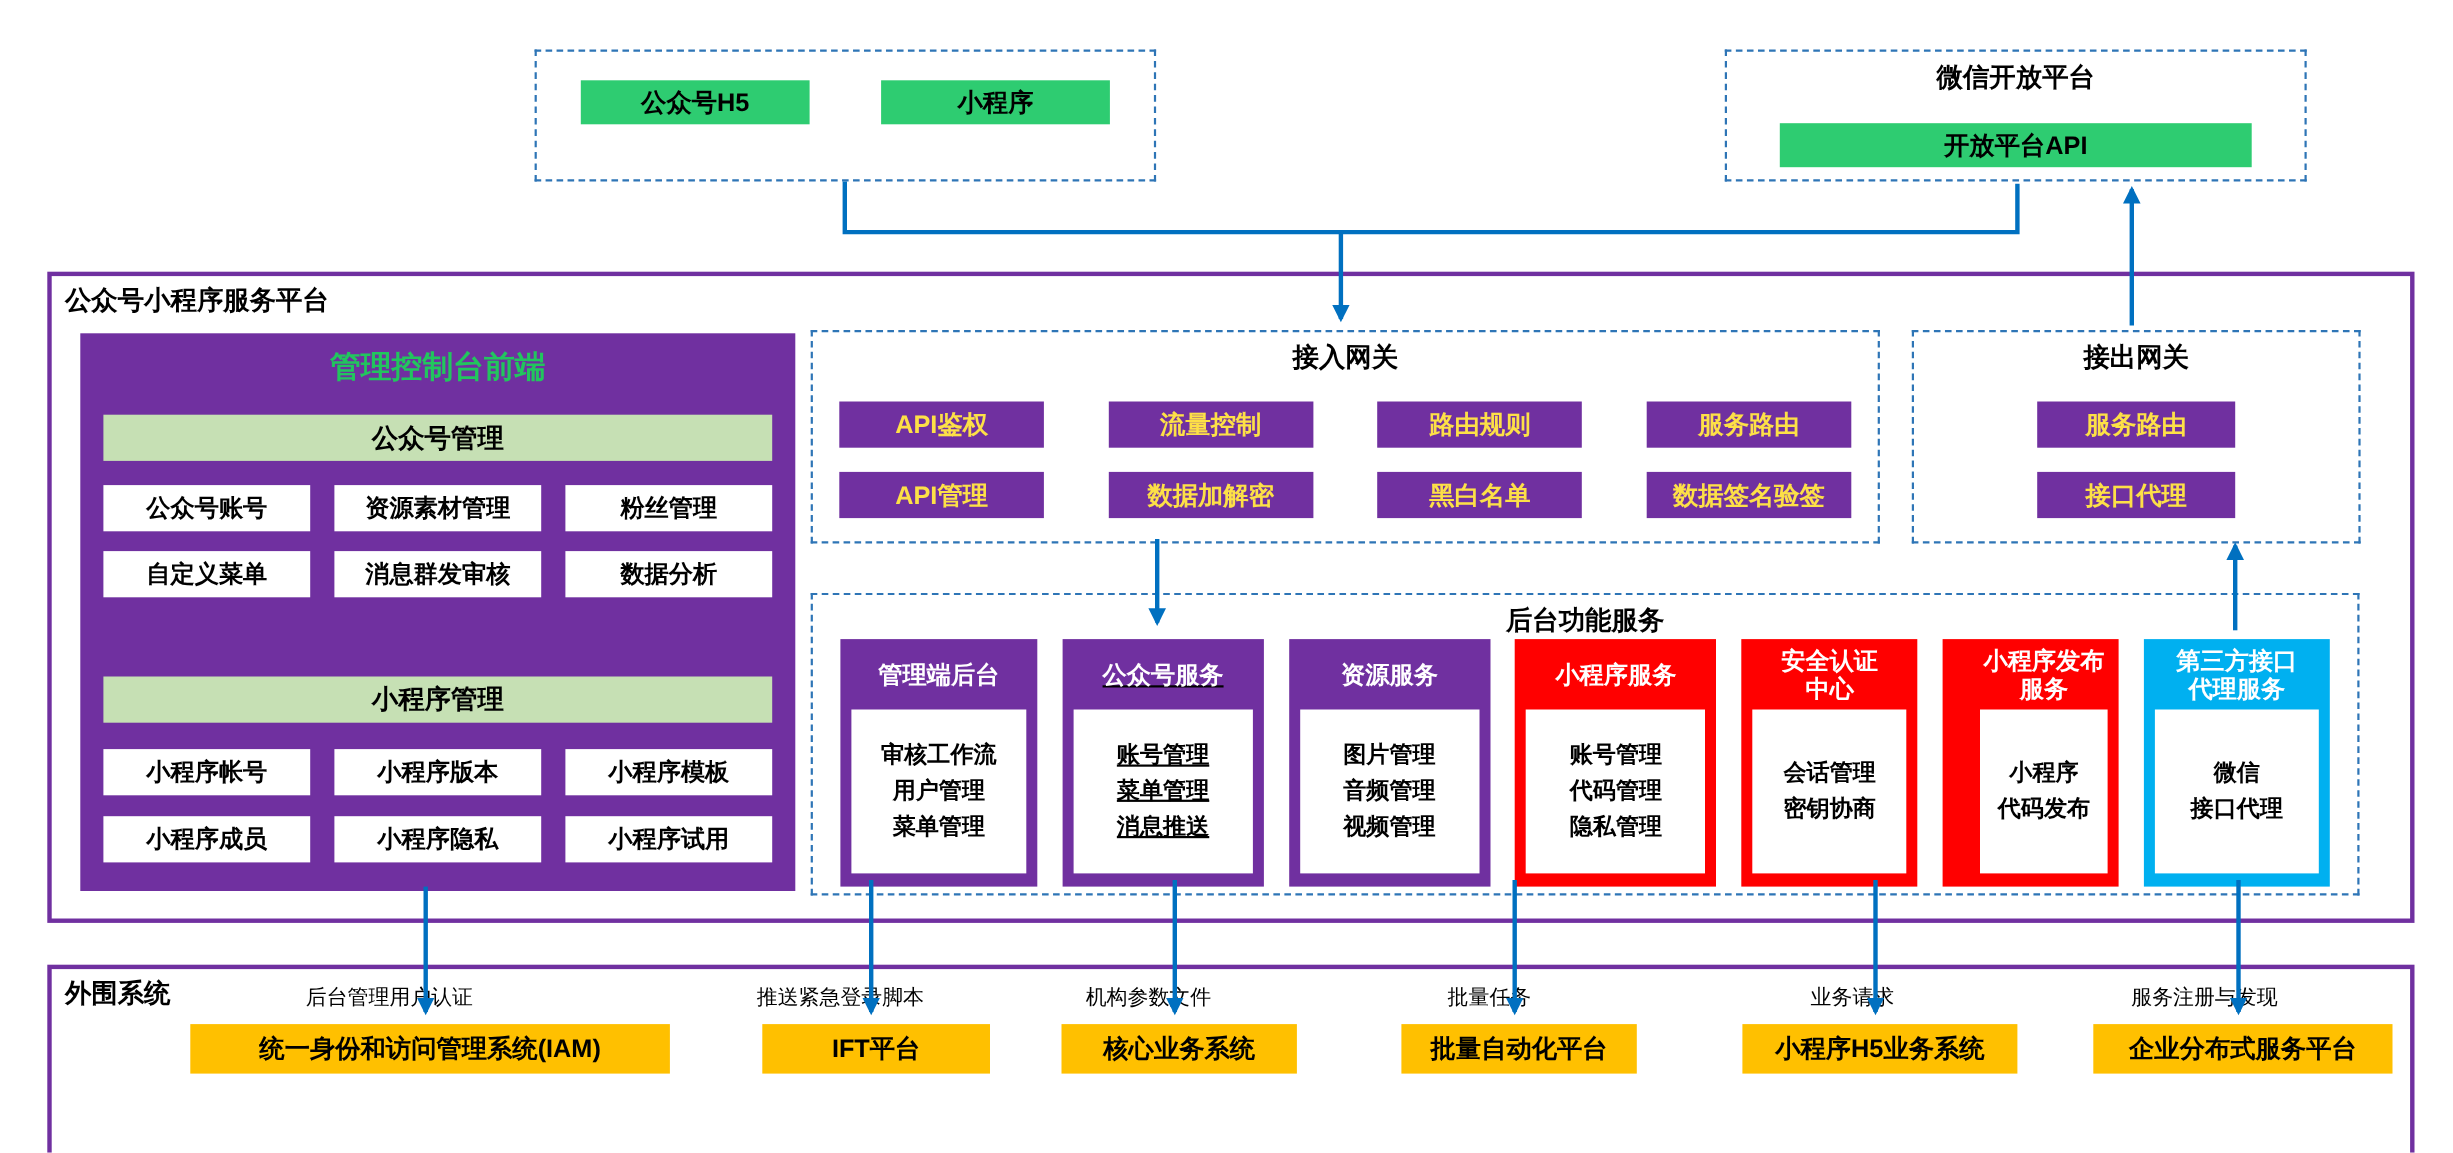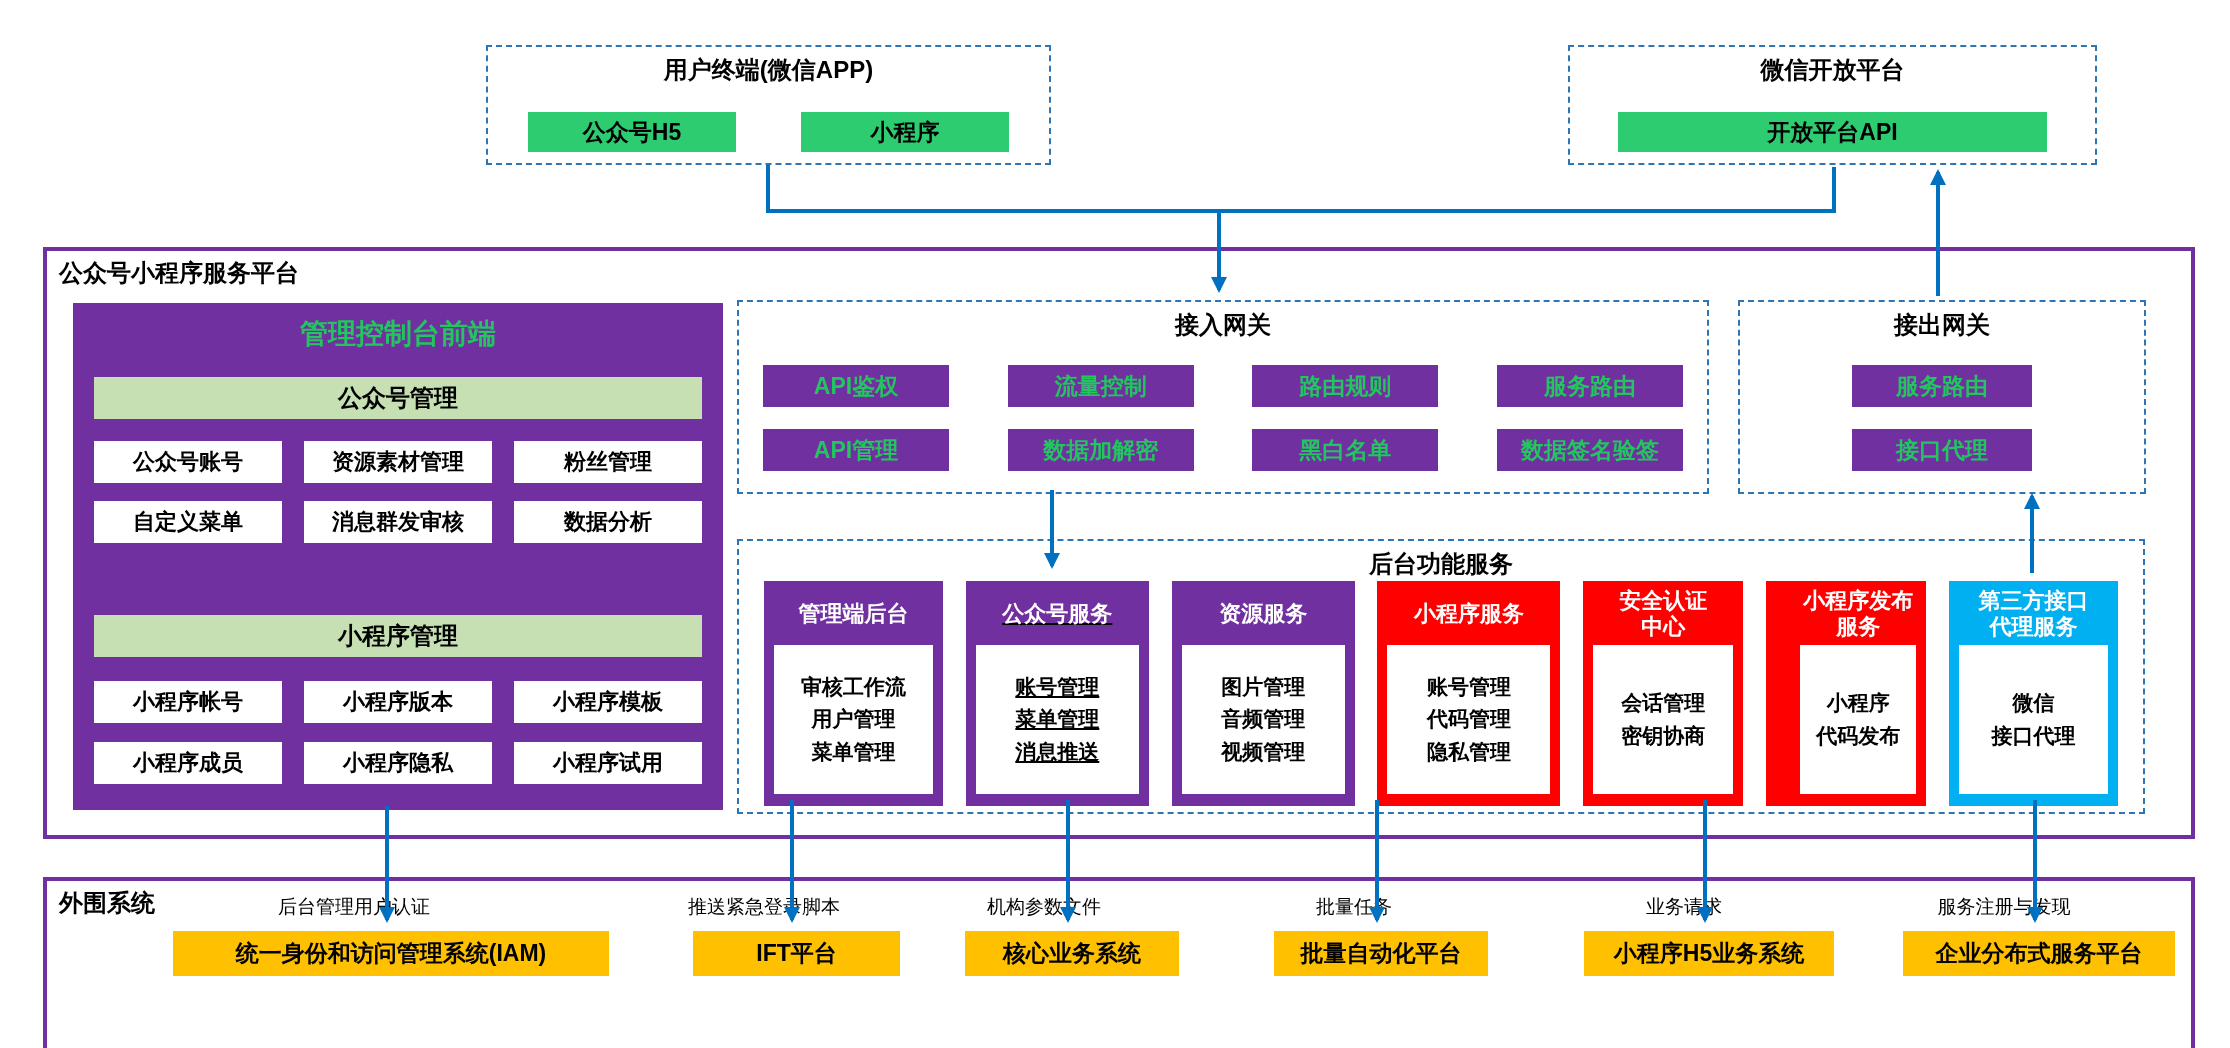--- a/index.html
+++ b/index.html
@@ -32,21 +32,21 @@
   .gb1 { margin-top:24px; }
   .gb2 { margin-top:72px; }
   .cell-row { display:flex; gap:22px; }
   .r1 { margin-top:22px; } .r2 { margin-top:18px; } .r3 { margin-top:24px; } .r4 { margin-top:19px; }
   .cell { flex:1; height:42px; background:#fff; display:flex; align-items:center; justify-content:center;
           font-size:22px; font-weight:bold; }
 
   .access-gw { left:690px; top:49px; width:972px; height:194px; }
   .chip-grid { display:grid; grid-template-columns:repeat(4,186px); justify-content:space-between;
                row-gap:22px; margin:24px 24px 0; }
-  .chip { height:42px; background:#7030A0; color:#22c55e; display:flex; align-items:center; justify-content:center;
+  .chip { height:42px; background:#7030A0; color:#fde047; display:flex; align-items:center; justify-content:center;
           font-size:23px; font-weight:bold; }
 
   .out-gw { left:1691px; top:49px; width:408px; height:194px; }
   .out-gw .chip { width:180px; margin-left:auto; margin-right:auto; }
   .ogc1 { margin-top:24px; }
   .ogc2 { margin-top:22px; }
 
   .backend { left:690px; top:288px; width:1408px; height:275px; }
   .cards { position:absolute; left:25px; right:25px; top:40px; display:flex; justify-content:space-between; }
   .card { display:flex; flex-direction:column; height:225px; }
@@ -69,21 +69,20 @@
   .ob4{left:1227px; width:214px;} .ob5{left:1537px; width:250px;} .ob6{left:1856px; width:272px;}
 
   .arrows { position:absolute; left:0; top:0; z-index:10; pointer-events:none; }
 </style>
 </head>
 <body>
 
 <div class="canvas">
 
   <div class="dashed-box user-terminal">
-    <div class="group-title">用户终端(微信APP)</div>
     <div class="ut-row">
       <div class="green-box">公众号H5</div>
       <div class="green-box">小程序</div>
     </div>
   </div>
 
   <div class="dashed-box open-platform">
     <div class="group-title">微信开放平台</div>
     <div class="green-box op-api">开放平台API</div>
   </div>

